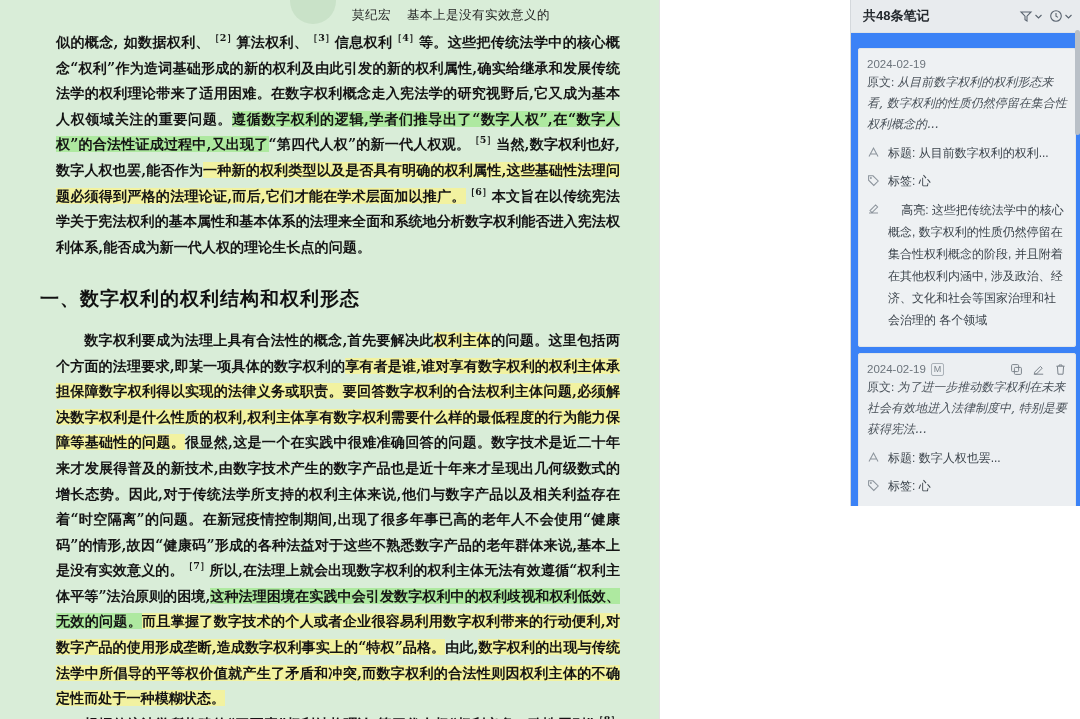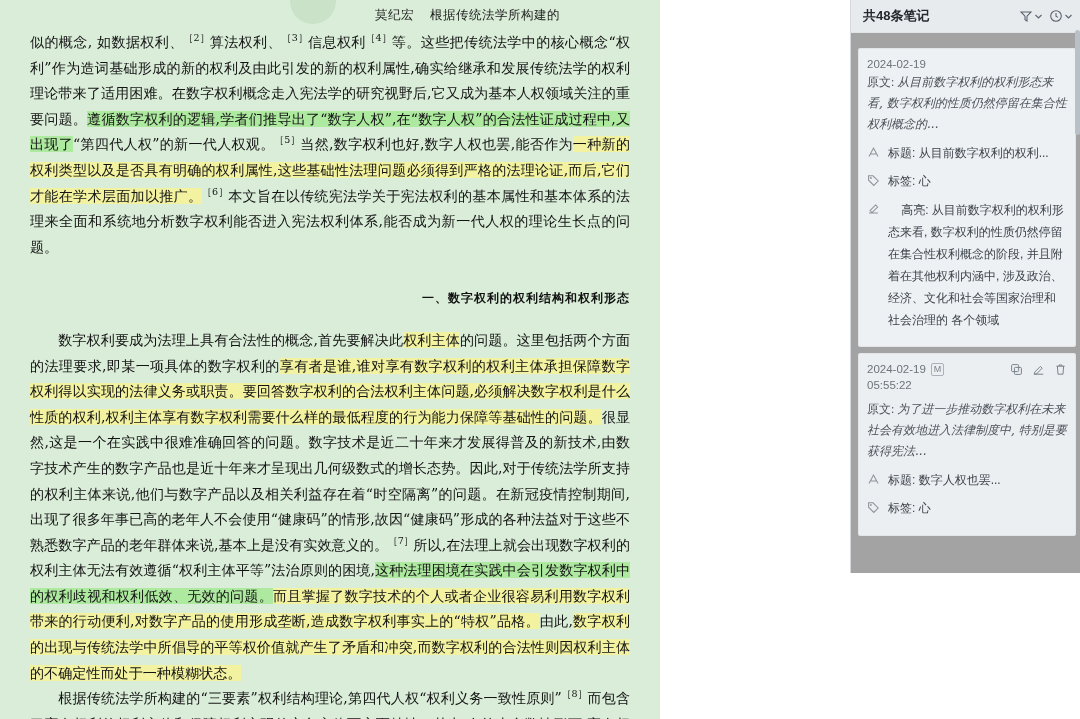--- a/index.html
+++ b/index.html
@@ -29,21 +29,21 @@
     flex: 0 0 660px;
   }
   .page {
     position: absolute;
     left: 0;
     top: 0;
     width: 660px;
     height: 719px;
     background: #d9edd8;
     box-sizing: border-box;
-    padding: 0 30px;
+    padding: 0 40px;
   }
   .running-head {
     height: 30px;
     display: flex;
     align-items: center;
     justify-content: flex-end;
     gap: 16px;
     font-family: "DejaVu Serif", serif;
     font-size: 12.5px;
     color: #1c1c1c;
@@ -60,52 +60,52 @@
     background: #c9e2c8;
   }
   .body-text {
     font-family: "DejaVu Serif", serif;
     font-size: 14.1px;
     line-height: 25.6px;
     color: #141414;
     text-align: justify;
     text-justify: inter-ideograph;
   }
-  .para { margin: 0 0 0 0; }
+  .para { margin: 0 0 0 16px; font-weight: bold; }
   .indent { text-indent: 2em; }
   .sup {
     font-size: 9.5px;
     vertical-align: super;
     line-height: 0;
   }
   .hl-y { background: #f2f2a0; }
   .hl-g { background: #aee9a0; }
   .sec-title {
     font-family: "DejaVu Serif", serif;
-    font-size: 12px;
+    font-size: 19px;
     font-weight: bold;
-    text-align: right;
+    text-align: left;
     margin: 26px 0 16px 0;
     letter-spacing: 1px;
     color: #111;
   }
 
   
   .mid-gap {
     flex: 0 0 190px;
     height: 719px;
     background: #ffffff;
   }
 
   
   .notes-pane {
     flex: 0 0 230px;
     width: 230px;
-    height: 573px;
-    background: #a3a3a3;
+    height: 506px;
+    background: #3b82f6;
     position: relative;
     border-left: 1px solid #d4d8dc;
     overflow: hidden;
   }
   .notes-header {
     height: 32px;
     display: flex;
     align-items: center;
     padding: 0 8px 0 12px;
     gap: 6px;
@@ -233,21 +233,21 @@
 </head>
 <body>
 
 <div id="app">
 
   <div class="doc-pane">
     <div class="page">
       <div class="head-circle"></div>
       <div class="running-head">
         <span>莫纪宏</span>
-        <span>根据传统法学所构建的</span>
+        <span>基本上是没有实效意义的</span>
       </div>
 
       <div class="body-text">
         <p class="para" id="para-1"><span>似的概念, 如数据权利、</span><span class="sup">［2］</span><span>算法权利、</span><span class="sup">［3］</span><span>信息权利</span><span class="sup">［4］</span><span>等。这些把传统法学中的核心概念“权利”作为造词基础形成的新的权利及由此引发的新的权利属性,确实给继承和发展传统法学的权利理论带来了适用困难。在数字权利概念走入宪法学的研究视野后,它又成为基本人权领域关注的重要问题。</span><span class="hl-g">遵循数字权利的逻辑,学者们推导出了“数字人权”,在“数字人权”的合法性证成过程中,又出现了</span><span>“第四代人权”的新一代人权观。</span><span class="sup">［5］</span><span>当然,数字权利也好,数字人权也罢,能否作为</span><span class="hl-y">一种新的权利类型以及是否具有明确的权利属性,这些基础性法理问题必须得到严格的法理论证,而后,它们才能在学术层面加以推广。</span><span class="sup">［6］</span><span>本文旨在以传统宪法学关于宪法权利的基本属性和基本体系的法理来全面和系统地分析数字权利能否进入宪法权利体系,能否成为新一代人权的理论生长点的问题。</span></p>
 
         <div class="sec-title">一、数字权利的权利结构和权利形态</div>
 
         <p class="para indent" id="para-2"><span>数字权利要成为法理上具有合法性的概念,首先要解决此</span><span class="hl-y">权利主体</span><span>的问题。这里包括两个方面的法理要求,即某一项具体的数字权利的</span><span class="hl-y">享有者是谁,谁对享有数字权利的权利主体承担保障数字权利得以实现的法律义务或职责</span><span class="hl-y">。要回答数字权利的合法权利主体问题,必须解决数字权利是什么性质的权利,权利主体享有数字权利需要什么样的最低程度的行为能力保障等基础性的问题。</span><span>很显然,这是一个在实践中很难准确回答的问题。数字技术是近二十年来才发展得普及的新技术,由数字技术产生的数字产品也是近十年来才呈现出几何级数式的增长态势。因此,对于传统法学所支持的权利主体来说,他们与数字产品以及相关利益存在着“时空隔离”的问题。在新冠疫情控制期间,出现了很多年事已高的老年人不会使用“健康码”的情形,故因“健康码”形成的各种法益对于这些不熟悉数字产品的老年群体来说,基本上是没有实效意义的。</span><span class="sup">［7］</span><span>所以,在法理上就会出现数字权利的权利主体无法有效遵循“权利主体平等”法治原则的困境,</span><span class="hl-g">这种法理困境在实践中会引发数字权利中的权利歧视和权利低效、无效的问题。</span><span class="hl-y">而且掌握了数字技术的个人或者企业很容易利用数字权利带来的行动便利,对数字产品的使用形成垄断,造成数字权利事实上的“特权”品格。</span><span>由此,</span><span class="hl-y">数字权利的出现与传统法学中所倡导的平等权价值就产生了矛盾和冲突,而数字权利的合法性则因权利主体的不确定性而处于一种模糊状态。</span></p>
         <p class="para indent" id="para-3"><span>根据传统法学所构建的“三要素”权利结构理论,第四代人权“权利义务一致性原则”</span><span class="sup">［8］</span><span>而包含了享有权利的权利主体和保障权利实现的义务主体两方面特性。其中,在绝大多数情形下,享有权利的主体同时也是保障权利实现的义务主体,只有在一些基本人权形态中,才由国家和政府对自然人的</span></p>
       </div>
@@ -307,21 +307,21 @@
             <span class="ricon"><svg width="13" height="13" viewBox="0 0 13 13">
                 <path d="M1.6 6.2V1.8h4.4l5.2 5.2-4.4 4.4z" fill="none" stroke="#8b939b" stroke-width="1.05"></path>
                 <circle cx="3.9" cy="4" r="0.9" fill="#8b939b"></circle>
               </svg></span>
             <span class="rtext">标签: 心</span>
           </div>
           <div class="note-row multiline hl-row">
             <span class="ricon"><svg width="13" height="13" viewBox="0 0 13 13">
                 <path d="M2 11h9M3 8.6L8.6 3l2 2L5 10.6z" fill="none" stroke="#8b939b" stroke-width="1.05"></path>
               </svg></span>
-            <span class="rtext">高亮: 从目前数字权利的权利形态来看, 数字权利的性质仍然停留在集合性权利概念的阶段, 并且附着在其他权利内涵中, 涉及政治、经济、文化和社会等国家治理和社会治理的 各个领域</span>
+            <span class="rtext">高亮: 这些把传统法学中的核心概念, 数字权利的性质仍然停留在集合性权利概念的阶段, 并且附着在其他权利内涵中, 涉及政治、经济、文化和社会等国家治理和社会治理的 各个领域</span>
           </div>
         </div>
         <div class="note-card alt">
           <div class="note-date">
             <span>2024-02-19</span>
             <span class="mbadge">M</span>
             <span class="card-actions">
               <span class="icon">
                 <svg width="13" height="13" viewBox="0 0 13 13">
                   <rect x="1.6" y="1.6" width="7" height="7" rx="1" fill="none" stroke="#7b838b" stroke-width="1"></rect>
@@ -333,21 +333,20 @@
                   <path d="M1.8 11.2h9.4M2.6 9.2l5.8-5.8 1.8 1.8-5.8 5.8H2.6z" fill="none" stroke="#7b838b" stroke-width="1"></path>
                 </svg>
               </span>
               <span class="icon">
                 <svg width="13" height="13" viewBox="0 0 13 13">
                   <path d="M2.4 3.2h8.2M5 3.2V2h3v1.2M3.4 3.2l.6 8h5l.6-8" fill="none" stroke="#7b838b" stroke-width="1"></path>
                 </svg>
               </span>
             </span>
           </div>
-          <div class="note-time">05:55:22</div>
           <div class="note-orig"><span class="lbl">原文: </span><span>为了进一步推动数字权利在未来社会有效地进入法律制度中, 特别是要获得宪法...</span></div>
           <div class="note-row">
             <span class="ricon"><svg width="13" height="13" viewBox="0 0 13 13">
                 <path d="M2 10.5L6.5 2l4.5 8.5M3.8 8h5.4" fill="none" stroke="#8b939b" stroke-width="1.05"></path>
               </svg></span>
             <span class="rtext">标题: 数字人权也罢...</span>
           </div>
           <div class="note-row">
             <span class="ricon"><svg width="13" height="13" viewBox="0 0 13 13">
                 <path d="M1.6 6.2V1.8h4.4l5.2 5.2-4.4 4.4z" fill="none" stroke="#8b939b" stroke-width="1.05"></path>

